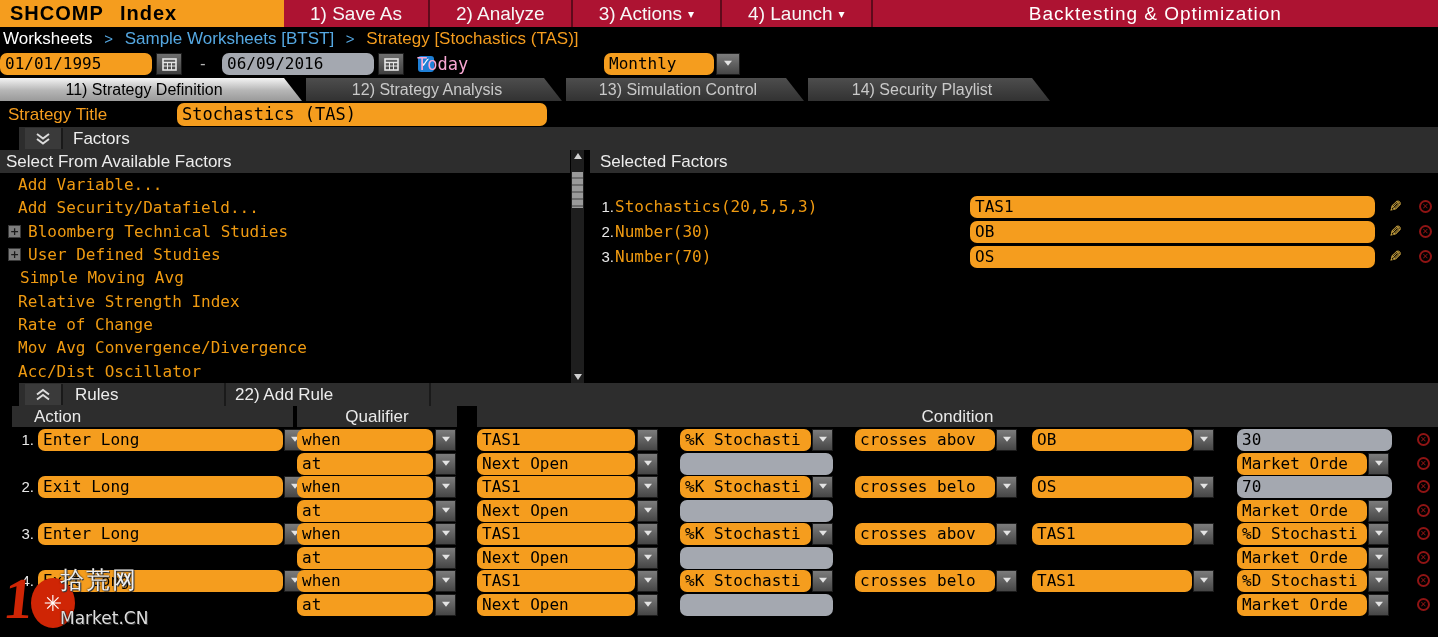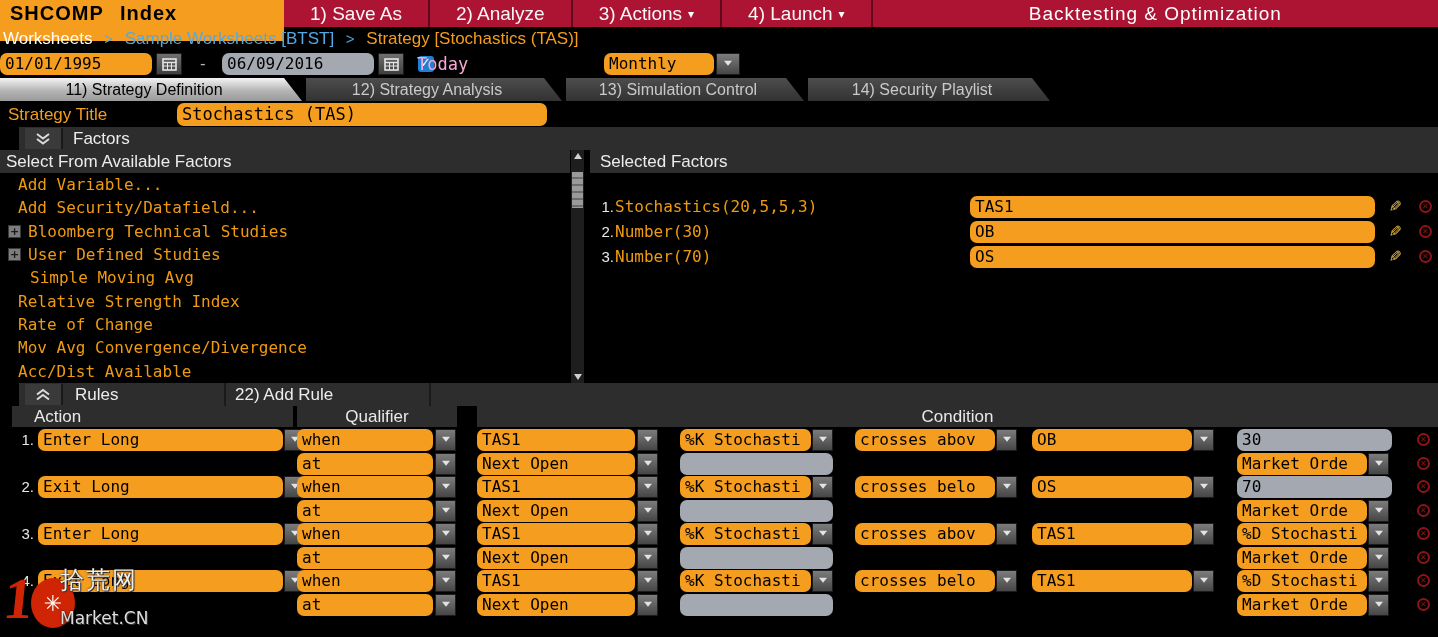--- a/index.html
+++ b/index.html
@@ -2,21 +2,21 @@
 <html><head>
 <meta charset="utf-8">
 <style>
   html,body{margin:0;padding:0;background:#111;}
   #screen{position:relative;width:1438px;height:637px;background:#000;overflow:hidden;
           font-family:"Liberation Sans",sans-serif;}
   .mono{font-family:"DejaVu Sans Mono",monospace;}
   .abs{position:absolute;}
 
   
-  .ticker{left:0;top:0;width:284px;height:41px;background:#f59d1e;color:#000;
+  .ticker{left:0;top:0;width:284px;height:27px;background:#f59d1e;color:#000;
           font:bold 20px "Liberation Sans",sans-serif;line-height:27px;padding-left:10px;
           box-sizing:border-box;letter-spacing:1px;word-spacing:10px;white-space:nowrap;}
   .menubar{left:284px;top:0;right:0;height:27px;background:#ad1332;display:flex;align-items:stretch;}
   .mbtn{color:#f7f7f7;font-size:19px;line-height:27px;padding:0 26px;white-space:nowrap;
         border-right:2px solid rgba(0,0,0,.45);cursor:default;}
   .mbtn .arr{font-size:12px;vertical-align:2px;margin-left:6px;color:#fff;}
   .mtitle{flex:1;color:#fff;font-size:19px;line-height:27px;text-align:center;letter-spacing:1px;white-space:nowrap;}
 
   
   .crumbs{left:0;top:27px;width:100%;height:24px;line-height:24px;font-size:17px;padding-left:3px;white-space:nowrap;}
@@ -156,25 +156,25 @@
   <div class="listitem" style="left:18px;top:173px;">Add Variable...</div>
   <div class="listitem" style="left:18px;top:196px;">Add Security/Datafield...</div>
   <div class="abs" style="left:0;top:220px;width:570px;height:23px;">
     <div class="plusbox">+</div>
     <div class="listitem" style="left:28px;top:0;">Bloomberg Technical Studies</div>
   </div>
   <div class="abs" style="left:0;top:243px;width:570px;height:23px;">
     <div class="plusbox">+</div>
     <div class="listitem" style="left:28px;top:0;">User Defined Studies</div>
   </div>
-  <div class="listitem" style="left:30px;top:266px;text-align:right;">Simple Moving Avg</div>
+  <div class="listitem" style="left:20px;top:266px;text-align:right;">Simple Moving Avg</div>
   <div class="listitem" style="left:18px;top:290px;">Relative Strength Index</div>
   <div class="listitem" style="left:18px;top:313px;text-align:center;">Rate of Change</div>
   <div class="listitem" style="left:18px;top:336px;">Mov Avg Convergence/Divergence</div>
-  <div class="listitem" style="left:18px;top:360px;">Acc/Dist Available</div>
+  <div class="listitem" style="left:18px;top:360px;">Acc/Dist Oscillator</div>
 
   <div class="sbar">
     <div class="sarrow up" style="top:0;"></div>
     <div class="sthumb"></div>
     <div class="sarrow down" style="bottom:0;"></div>
   </div>
 
   <div class="panehdr" style="left:590px;top:150px;width:848px;">
     <span style="padding-left:10px;">Selected Factors</span>
   </div>

